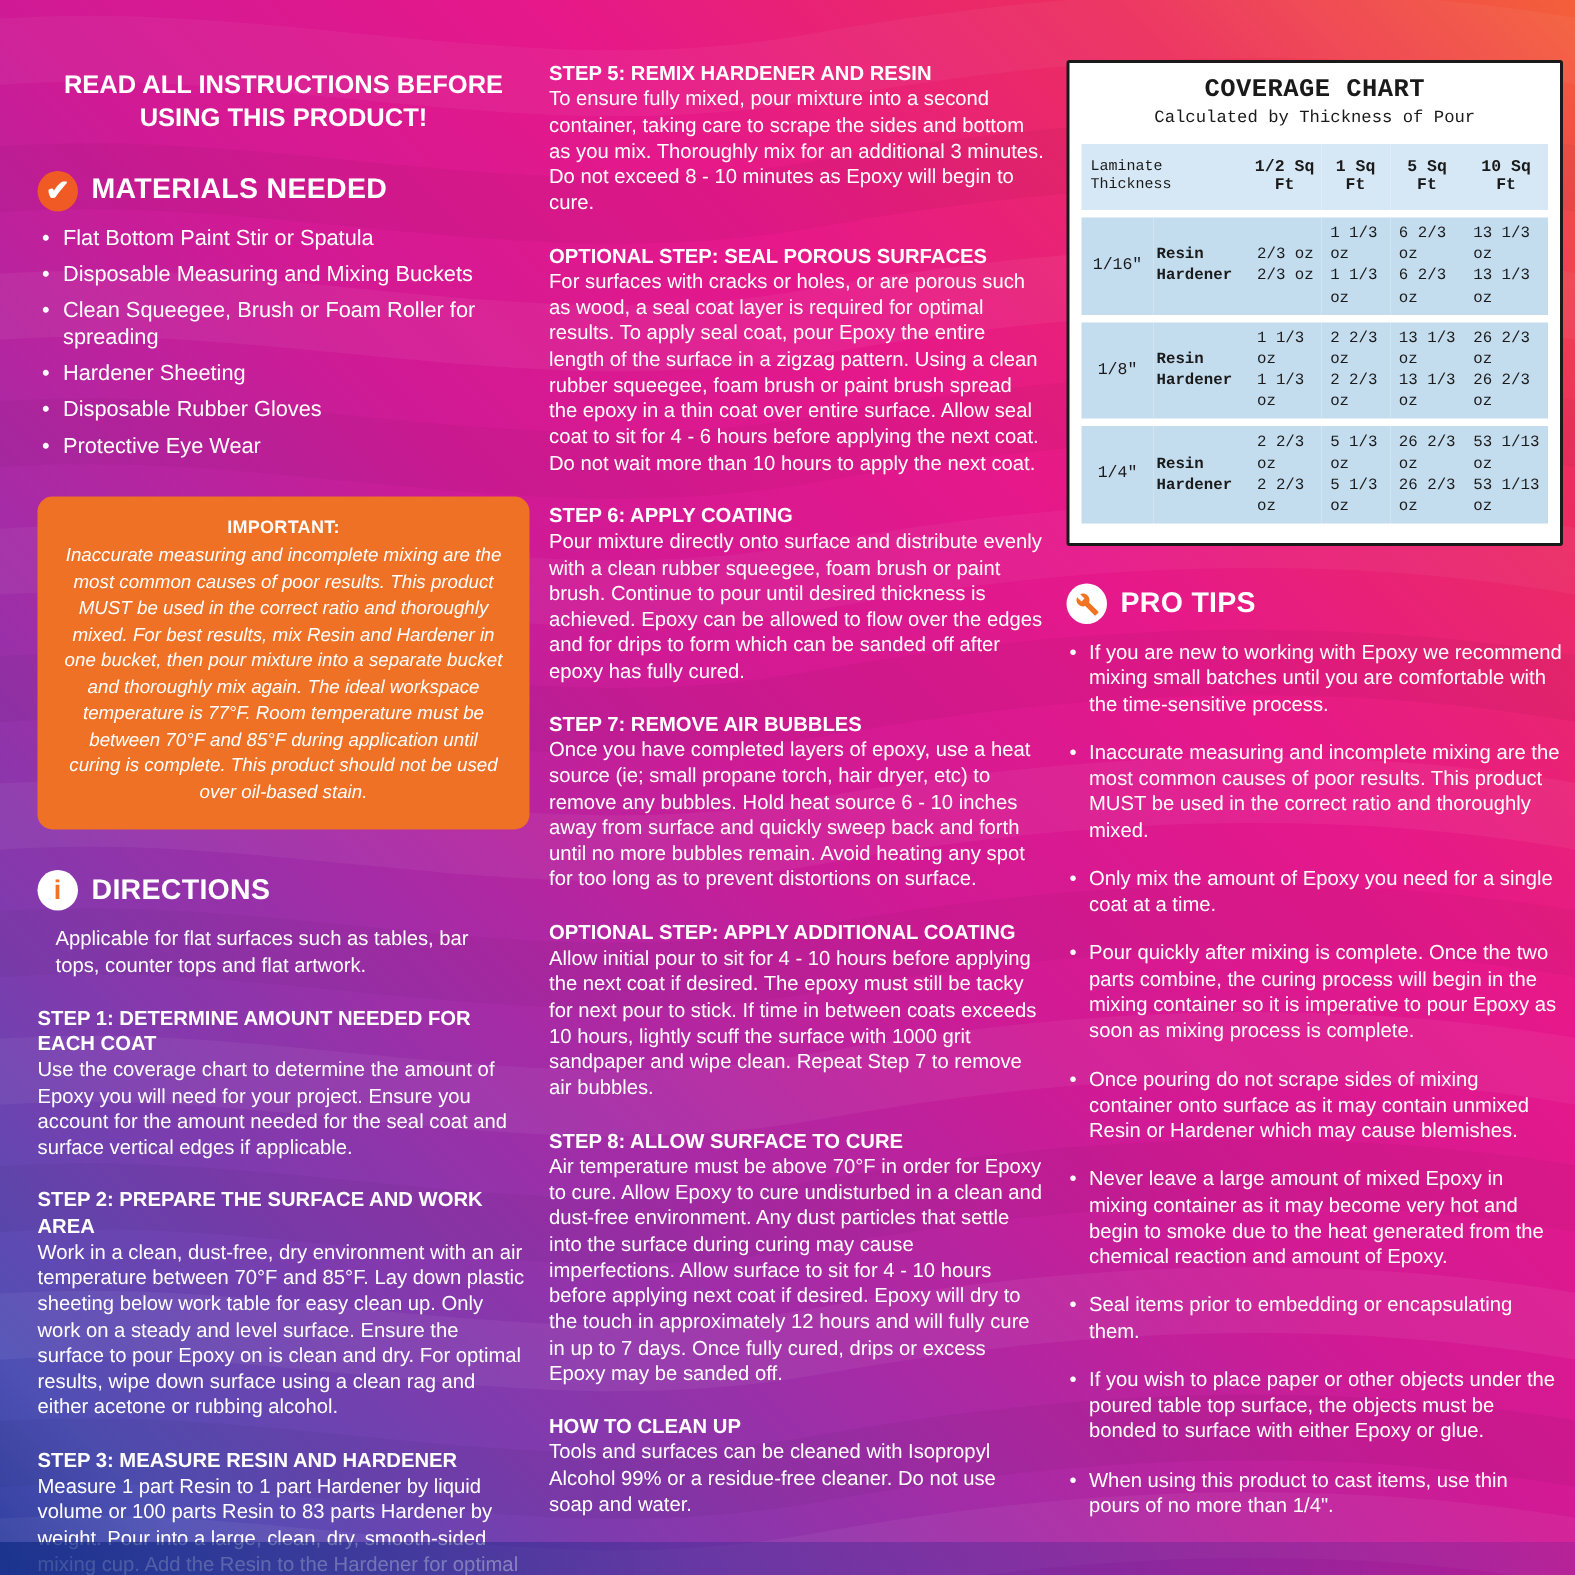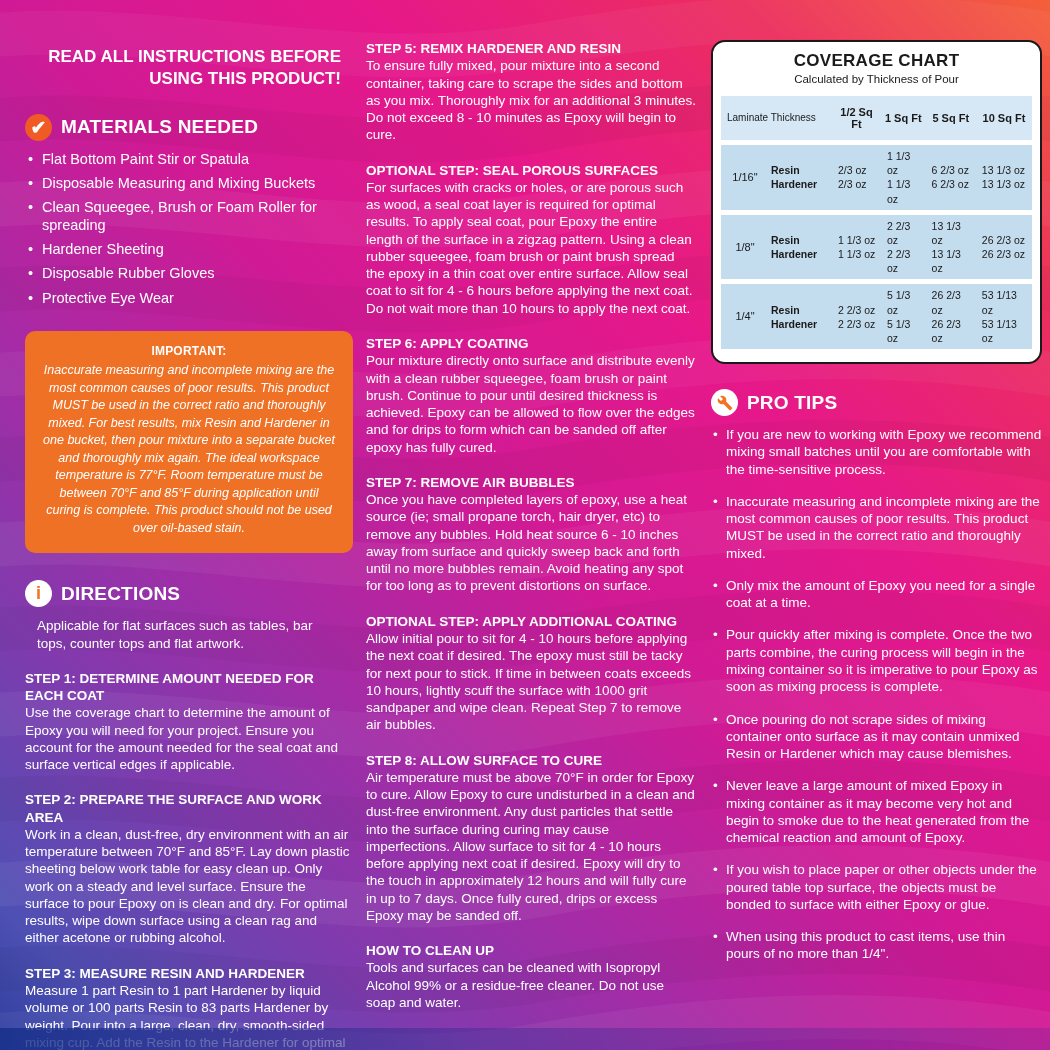--- a/index.html
+++ b/index.html
@@ -13,21 +13,21 @@
   }
   .waves { position:absolute; inset:0; pointer-events:none; }
   .bottom-band { position:absolute; left:0; right:0; bottom:0; height:22px;
     background:linear-gradient(90deg, rgba(23,48,138,.85), rgba(70,45,150,.5) 45%, rgba(130,30,150,.35)); }
 
   .col { position:absolute; top:40px; }
   .col-left  { left:25px;  width:328px; }
   .col-mid   { left:366px; width:330px; }
   .col-right { left:711px; width:331px; }
 
-  .read-title { text-align:right; font-weight:bold; font-size:17px; line-height:1.28;
+  .read-title { text-align:center; font-weight:bold; font-size:17px; line-height:1.28;
     margin:6px 12px 24px; }
 
   .section-head { display:flex; align-items:center; gap:9px; font-size:19px;
     font-weight:bold; margin:0 0 10px; letter-spacing:.2px; }
   .icon-circle { width:27px; height:27px; border-radius:50%; display:flex;
     align-items:center; justify-content:center; flex:0 0 auto; }
   .icon-check  { background:#f05a24; color:#fff; font-size:19px; font-weight:bold; }
   .icon-info   { background:#fff; color:#f07422; font-size:18px; font-weight:900; }
   .icon-wrench { background:#fff; }
 
@@ -38,22 +38,22 @@
   .important-box { background:#ee7125; border-radius:10px; padding:13px 17px 16px;
     text-align:center; margin-bottom:27px; }
   .important-box h3 { margin:0 0 4px; font-size:12px; letter-spacing:.2px; }
   .important-box p { margin:0; font-style:italic; font-size:12.5px; line-height:1.4; }
 
   .intro { font-size:13.5px; line-height:1.28; margin:0 12px 18px; }
   .step { margin-bottom:18px; }
   .step h4 { font-size:13.5px; margin:0; line-height:1.28; }
   .step p  { font-size:13.5px; margin:0; line-height:1.28; }
 
-  .chart-box { background:#ffffff; border:2px solid #1a1a1a; border-radius:14px;
-    color:#1a1a1a; padding:9px 8px 8px; margin-bottom:25px; }
+  .chart-box { background:#ffffff; border:2px solid #1a1a1a; border-radius:2px;
+    color:#1a1a1a; padding:9px 8px 8px; margin-bottom:25px;font-family:Liberation Mono, monospace; }
   .chart-title { text-align:center; font-weight:bold; font-size:17px; letter-spacing:.3px; }
   .chart-sub   { text-align:center; font-size:11.5px; margin:2px 0 6px; }
   table.coverage { width:100%; border-collapse:separate; border-spacing:0 5px; }
   table.coverage th, table.coverage td { padding:4px 2px; }
   table.coverage thead th { background:#d6e8f5; font-size:11px; text-align:center; vertical-align:middle; height:36px; }
   table.coverage thead th.lam { font-weight:normal; text-align:left; font-size:10px;
     padding-left:6px; width:84px; line-height:1.25; }
   table.coverage tbody td { background:#c3dcee; font-size:10.5px; line-height:1.35;
     vertical-align:middle; text-align:left; }
   td.th-col  { text-align:center !important; font-size:11px !important; width:44px; }
@@ -274,19 +274,20 @@
       <span>PRO TIPS</span>
     </div>
     <ul class="tips">
 
     <li>If you are new to working with Epoxy we recommend mixing small batches until you are comfortable with the time-sensitive process.</li>
         <li>Inaccurate measuring and incomplete mixing are the most common causes of poor results. This product MUST be used in the correct ratio and thoroughly mixed.</li>
         <li>Only mix the amount of Epoxy you need for a single coat at a time.</li>
         <li>Pour quickly after mixing is complete. Once the two parts combine, the curing process will begin in the mixing container so it is imperative to pour Epoxy as soon as mixing process is complete.</li>
         <li>Once pouring do not scrape sides of mixing container onto surface as it may contain unmixed Resin or Hardener which may cause blemishes.</li>
         <li>Never leave a large amount of mixed Epoxy in mixing container as it may become very hot and begin to smoke due to the heat generated from the chemical reaction and amount of Epoxy.</li>
+        <li>Seal items prior to embedding or encapsulating them.</li>
         <li>If you wish to place paper or other objects under the poured table top surface, the objects must be bonded to surface with either Epoxy or glue.</li>
         <li>When using this product to cast items, use thin pours of no more than 1/4".</li>
       </ul>
   </div>
 
   <div class="bottom-band"></div>
 </div>
 
 </body></html>

